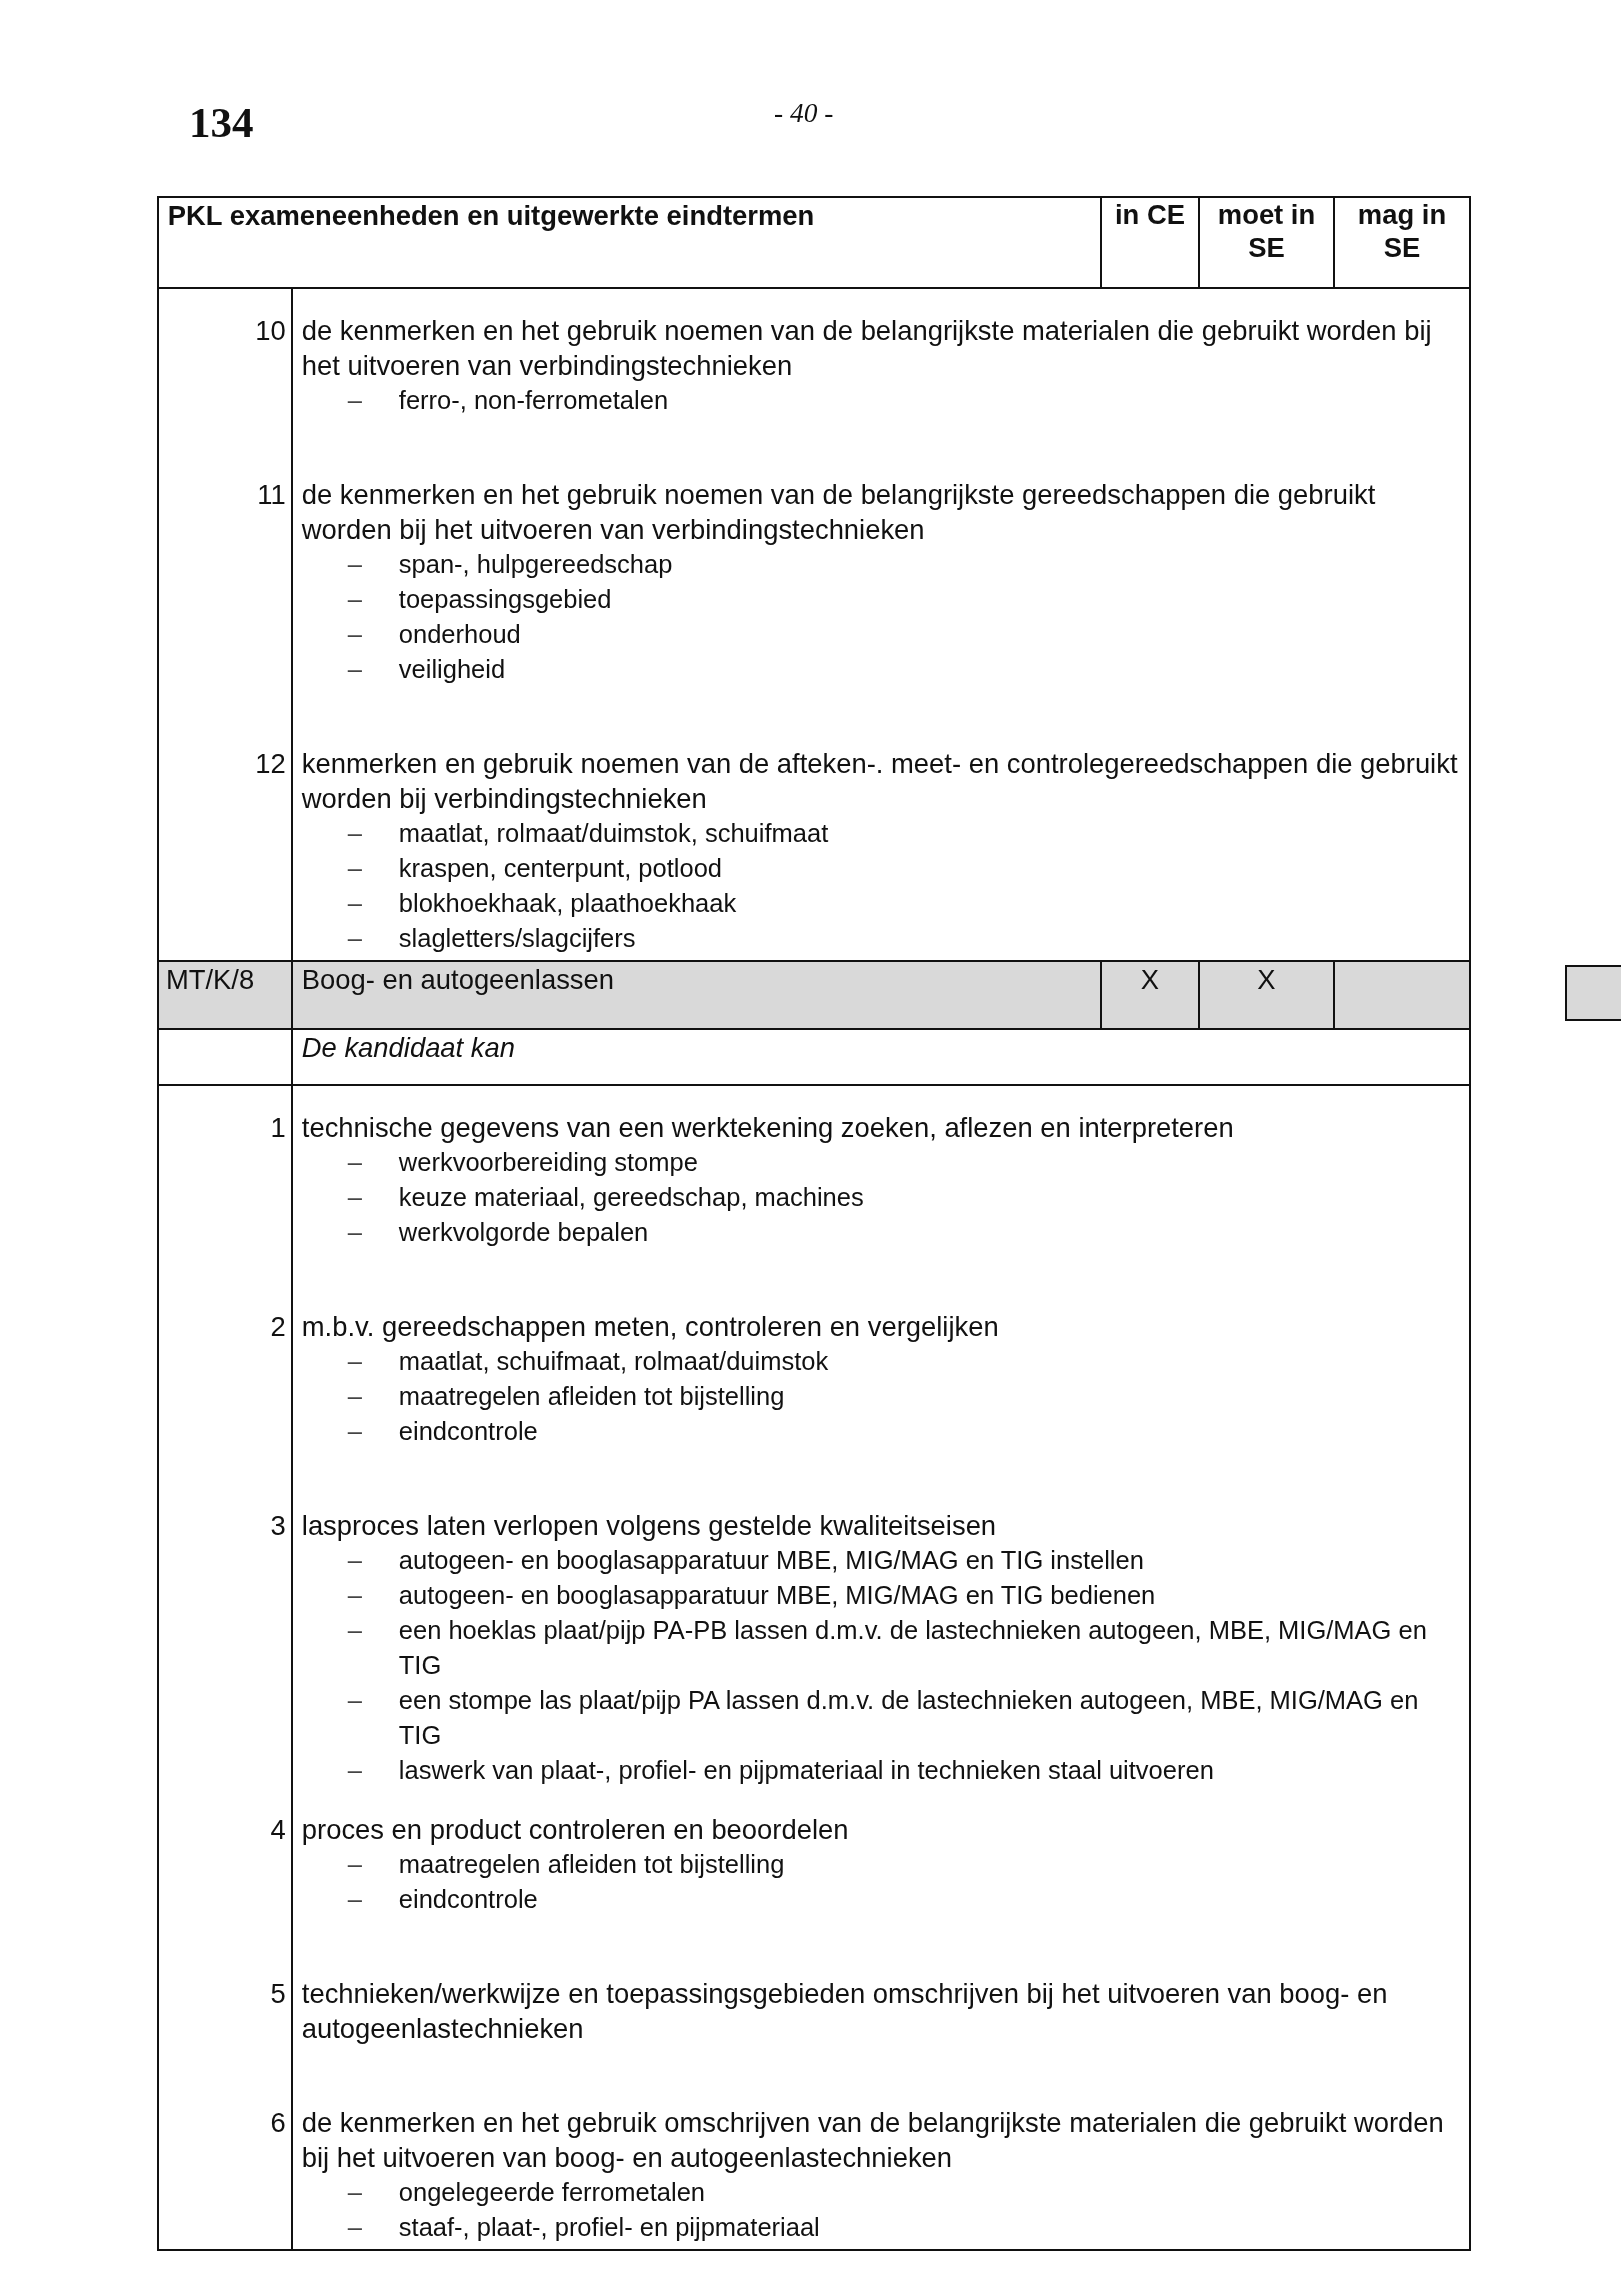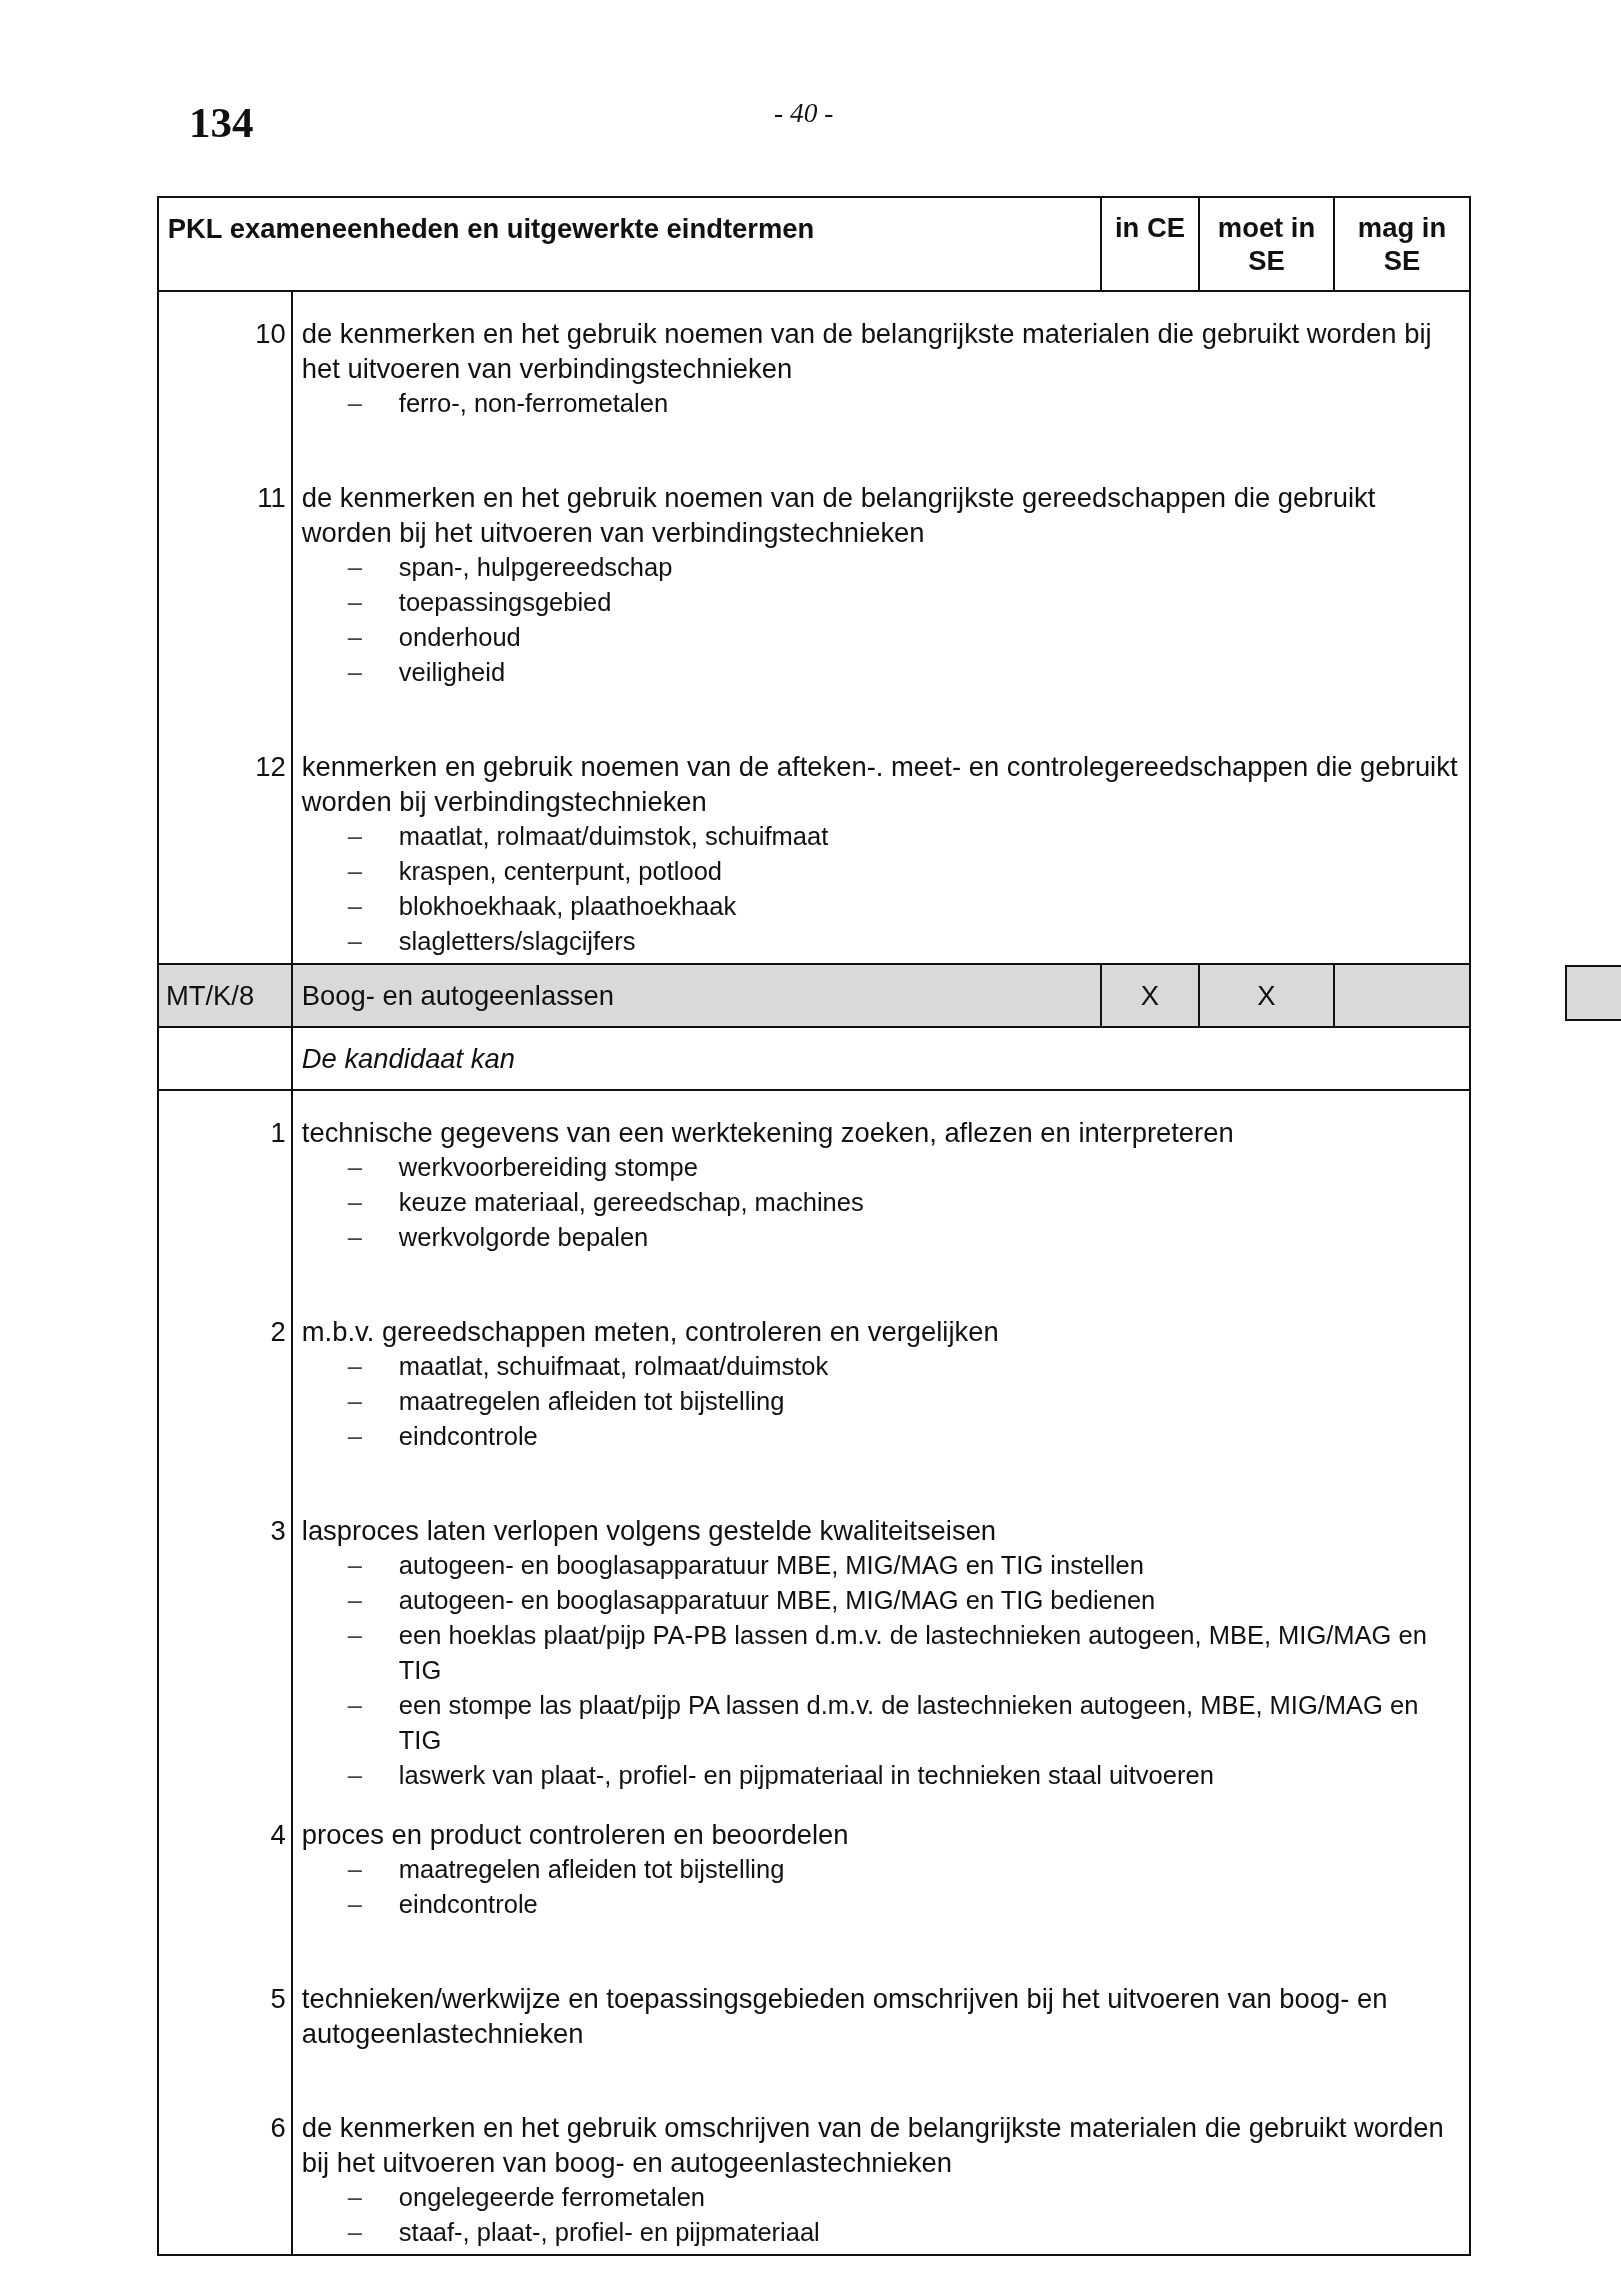--- a/index.html
+++ b/index.html
@@ -18,31 +18,31 @@
   .side-tab {
     position: absolute; left: 1565px; top: 965px; width: 59px; height: 56px;
     background: #d9d9d9; border: 2.9px solid #111; border-right: none; box-sizing: border-box;
   }
   table.main {
     position: absolute; left: 157px; top: 196px; width: 1312px;
     border-collapse: collapse; table-layout: fixed;
     font-size: 27.4px; line-height: 35px;
   }
   table.main td {
-    border: 2px solid #111; vertical-align: top; padding: 13px; box-sizing: border-box;
+    border: 2px solid #111; vertical-align: top; padding: 0; box-sizing: border-box;
   }
   table.main > colgroup col.c1 { width: 134px; }
   table.main > colgroup col.c2 { width: 809px; }
   table.main > colgroup col.c3 { width: 98px; }
   table.main > colgroup col.c4 { width: 135px; }
   table.main > colgroup col.c5 { width: 136px; }
   .hdr td { height: 91px; vertical-align: middle; font-weight: bold; }
   .hdr .title { padding-left: 8.8px; }
   .hdr .col-h { text-align: center; line-height: 33px; }
-  .gray td { background: #d9d9d9; height: 61px; vertical-align: middle; }
+  .gray td { background: #d9d9d9; height: 68px; vertical-align: middle; }
   .gray .code { padding-left: 6.9px; }
   .gray .name { padding-left: 8.8px; }
   .gray .mark { text-align: center; }
   .kan td { height: 56px; vertical-align: middle; }
   .kan .txt { padding-left: 8.8px; font-style: italic; }
   .body-row .nums { position: relative; }
   .body-row .content { padding: 0 9.8px 3.9px 8.8px; }
   .item { position: relative; margin-top: 24px; }
   .item .num {
     position: absolute; left: -143px; width: 127px; text-align: right;

